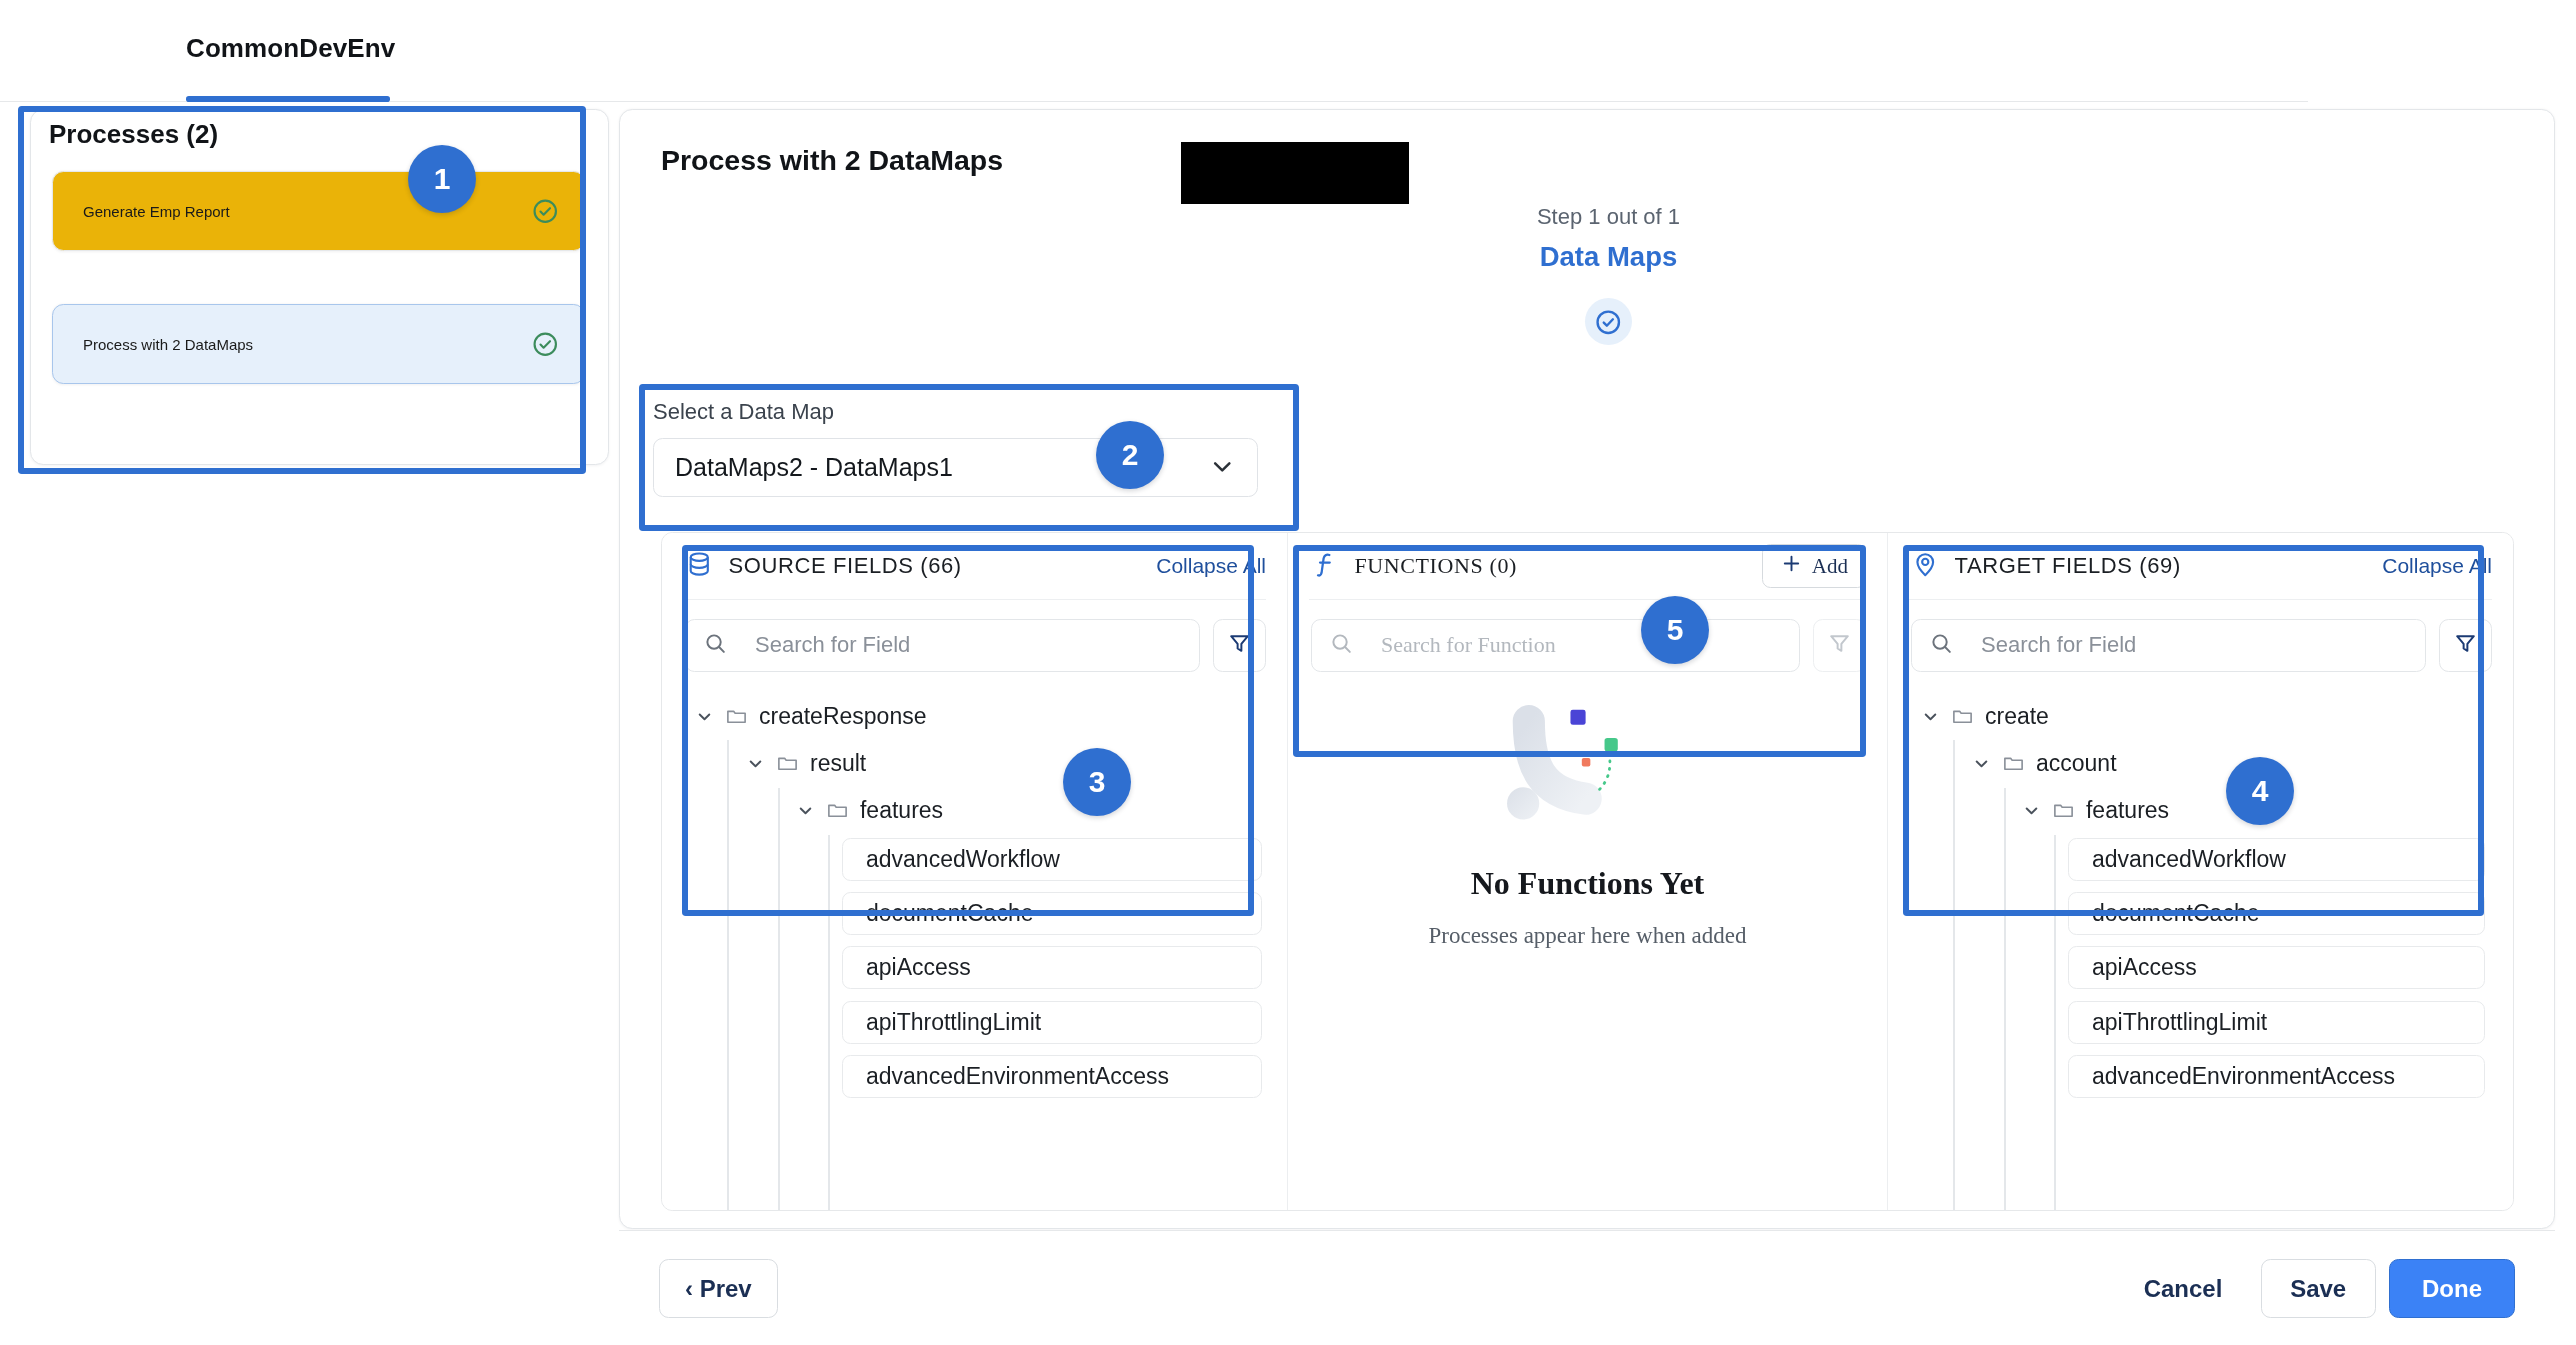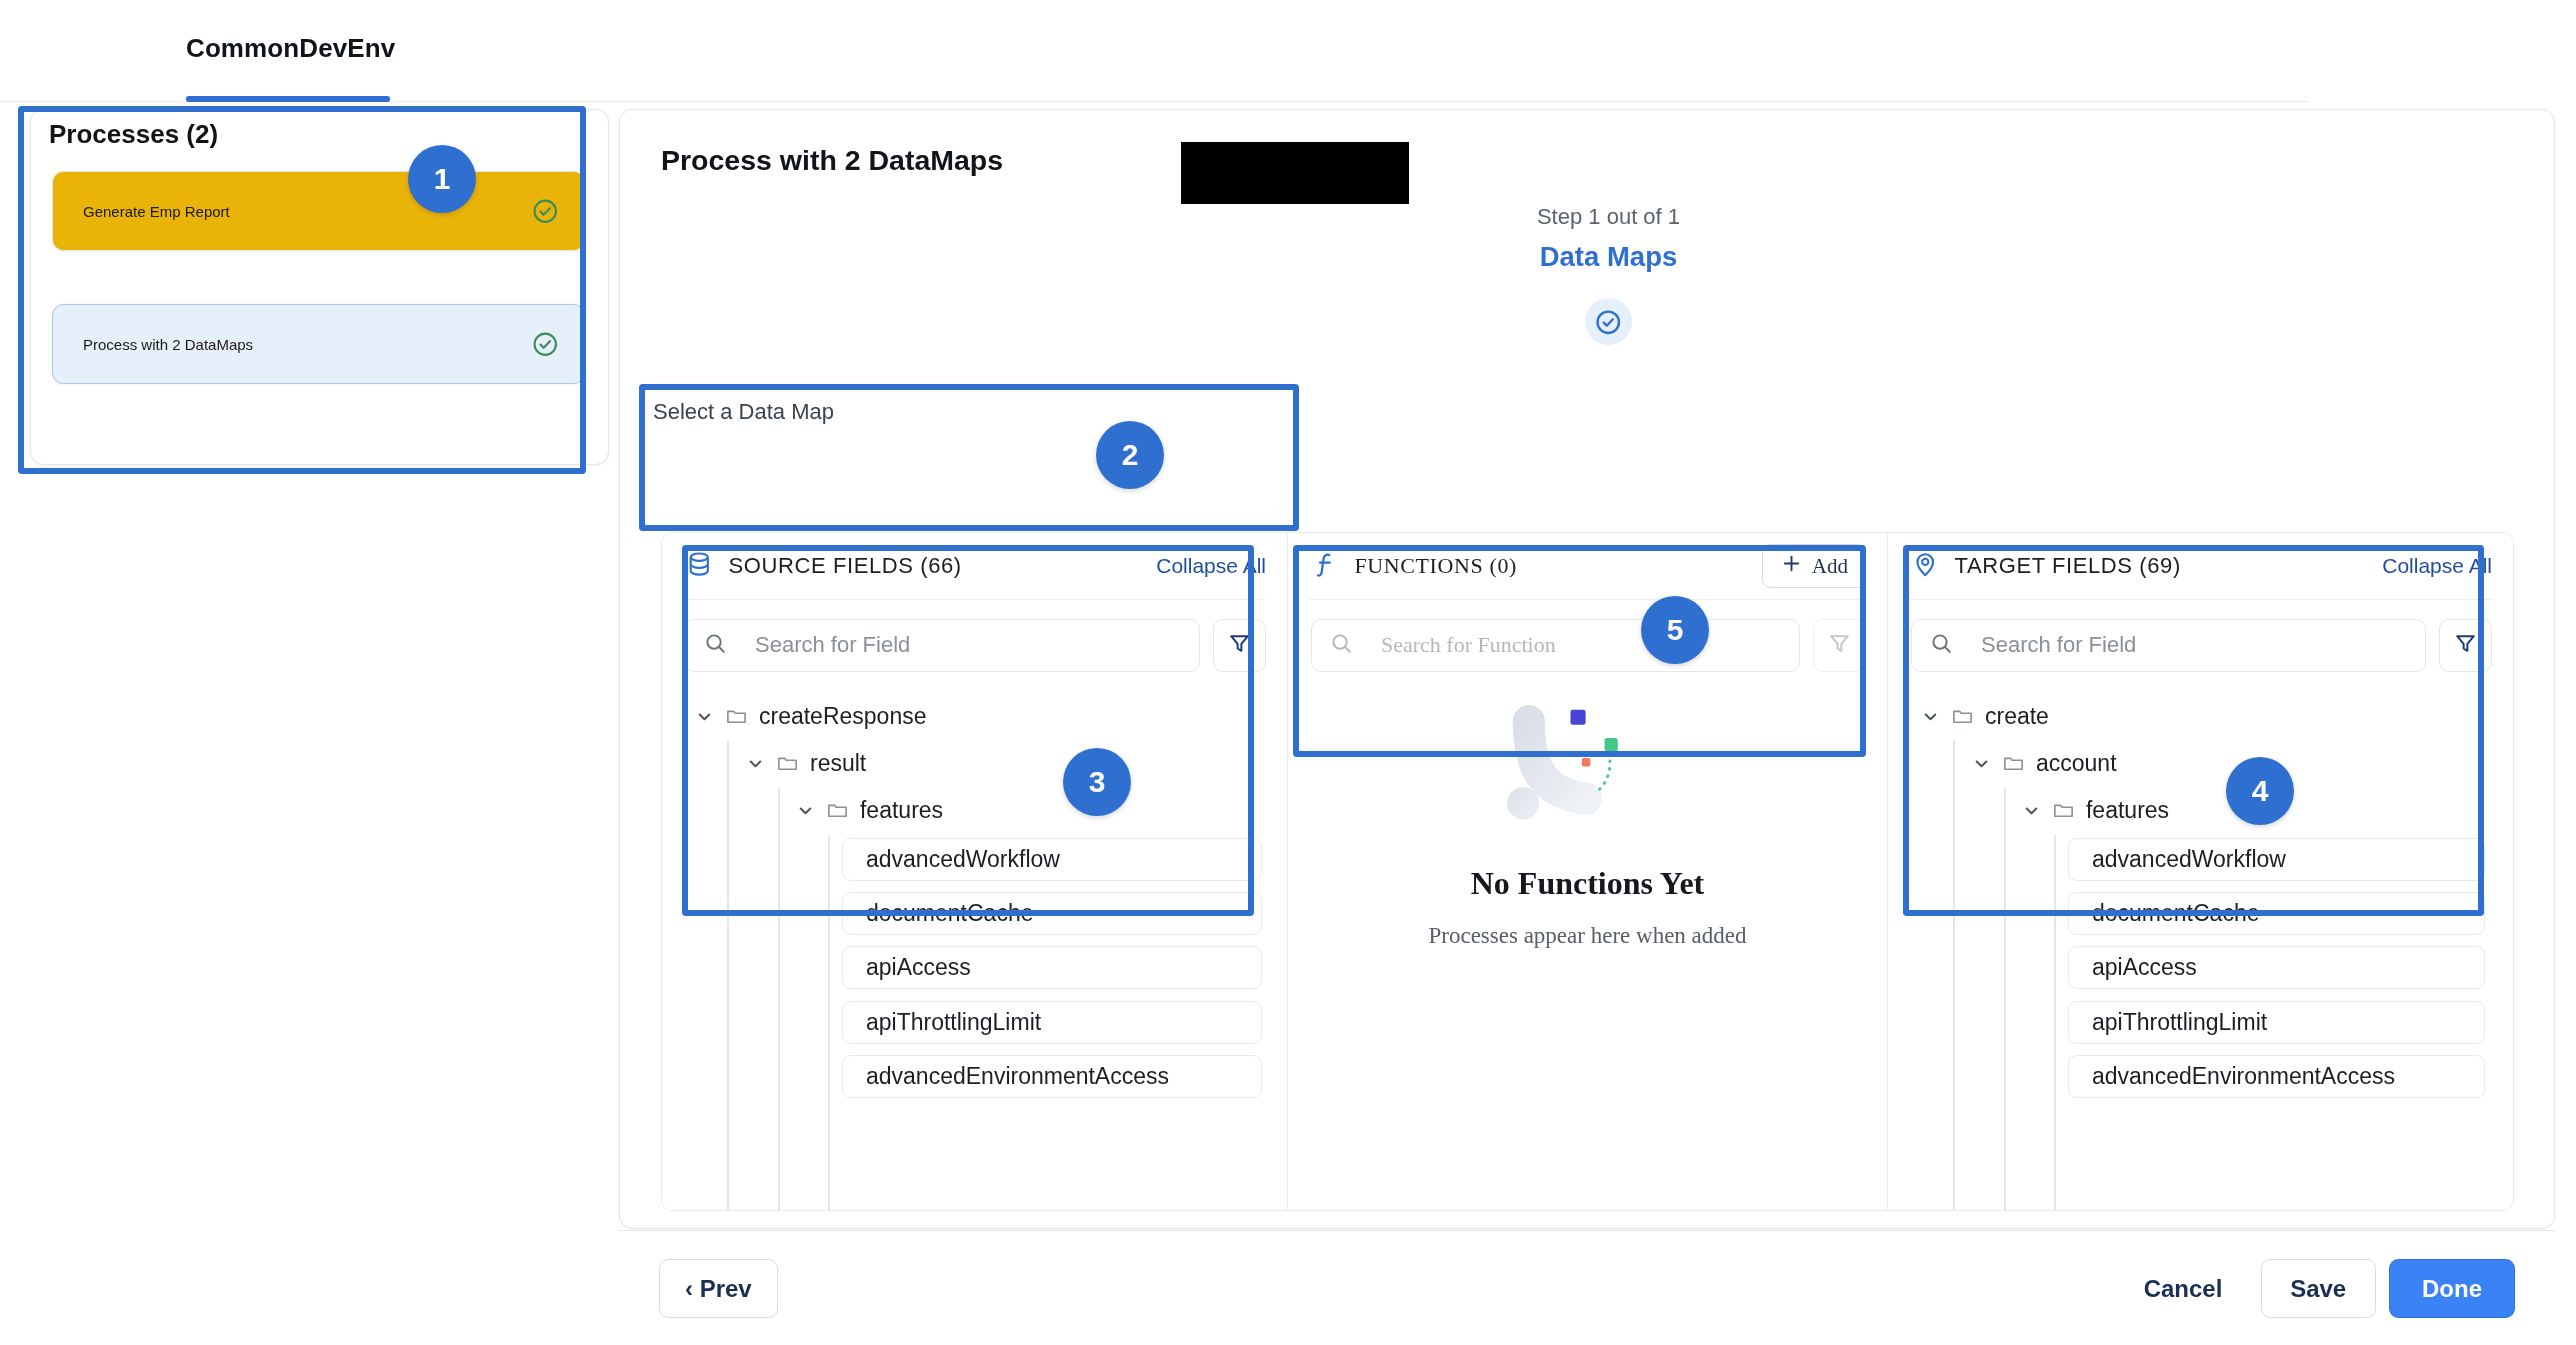--- a/index.html
+++ b/index.html
@@ -217,20 +217,28 @@
     <div class="step-dot">
       <svg viewBox="0 0 24 24" width="28.5" height="28.5" fill="none" stroke="#2f6fd0" stroke-width="2">
         <circle cx="12" cy="12" r="9"></circle>
           <path d="M8.2 12.3l2.6 2.6L15.9 9.5" stroke-linecap="round" stroke-linejoin="round"></path>
       </svg>
     </div>
   </div>
 
   <div class="dm-wrap">
     <div class="dm-label">Select a Data Map</div>
+    <div class="dm-select">
+      <span class="dm-value">DataMaps2 - DataMaps1</span>
+      <span>
+        <svg viewBox="0 0 24 24" width="28.5" height="28.5" fill="none" stroke="#2b3138" stroke-width="2.1">
+          <path d="M6 9.5l6 6 6-6" stroke-linecap="round" stroke-linejoin="round"></path>
+        </svg>
+      </span>
+    </div>
   </div>
 
   <div class="panels">
 
     <div class="panel src">
       <div class="panel-head">
         <div class="ph-left">
           <span>
             <svg viewBox="0 0 24 24" width="28.5" height="28.5" fill="none" stroke="#2f6fd0" stroke-width="1.8">
               <ellipse cx="12" cy="6" rx="7.2" ry="3.1"></ellipse>

